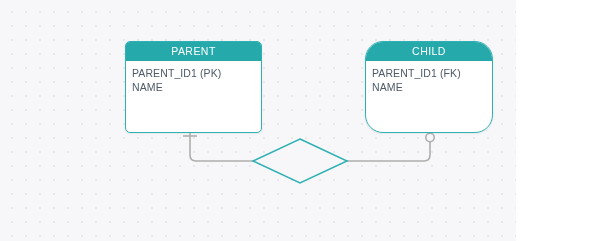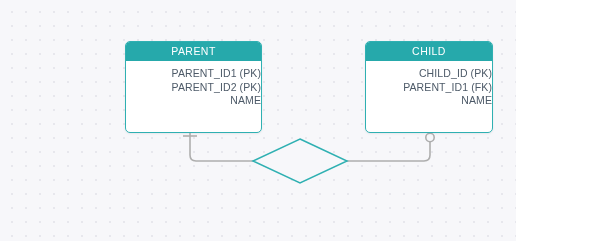--- a/index.html
+++ b/index.html
@@ -50,41 +50,41 @@
     color: #ffffff;
     text-align: center;
     font-size: 10.5px;
     letter-spacing: 0.45px;
     white-space: nowrap;
     overflow: hidden;
   }
   .entity-body {
     padding: 6px 0 0 6px;
     background: #ffffff;
-    text-align: right;
   }
   .attr {
     font-size: 10.5px;
     line-height: 13.5px;
     color: #4d5a68;
     white-space: nowrap;
     letter-spacing: 0.1px;
   }
 
   #entity-parent {
     left: 125px;
     top: 41px;
     width: 137px;
     height: 92px;
   }
   #entity-child {
     left: 365px;
     top: 41px;
     width: 128px;
     height: 92px;
+    border-radius: 18px;
   }
 
   
   #relationship {
     position: absolute;
     left: 252px;
     top: 138px;
     width: 96px;
     height: 46px;
   }
@@ -126,28 +126,26 @@
       <circle cx="430" cy="137.5" r="4.2" fill="#f7f7fa" stroke="#aeaeae" stroke-width="1.6"></circle>
     </g>
 
     <polygon points="300,139 347,161 300,183 253,161" fill="#f7f7fa" stroke="#2fb0b2" stroke-width="1.5" stroke-linejoin="miter"></polygon>
   </svg>
 
   <div class="entity" id="entity-parent">
     <div class="entity-header">PARENT</div>
     <div class="entity-body">
       <div class="attr">PARENT_ID1 (PK)</div>
-      <div class="attr">PARENT_ID2 (PK)</div>
       <div class="attr">NAME</div>
     </div>
   </div>
 
   <div class="entity" id="entity-child">
     <div class="entity-header">CHILD</div>
     <div class="entity-body">
-      <div class="attr">CHILD_ID (PK)</div>
       <div class="attr">PARENT_ID1 (FK)</div>
       <div class="attr">NAME</div>
     </div>
   </div>
 
 
 </div>
 
 </body></html>

